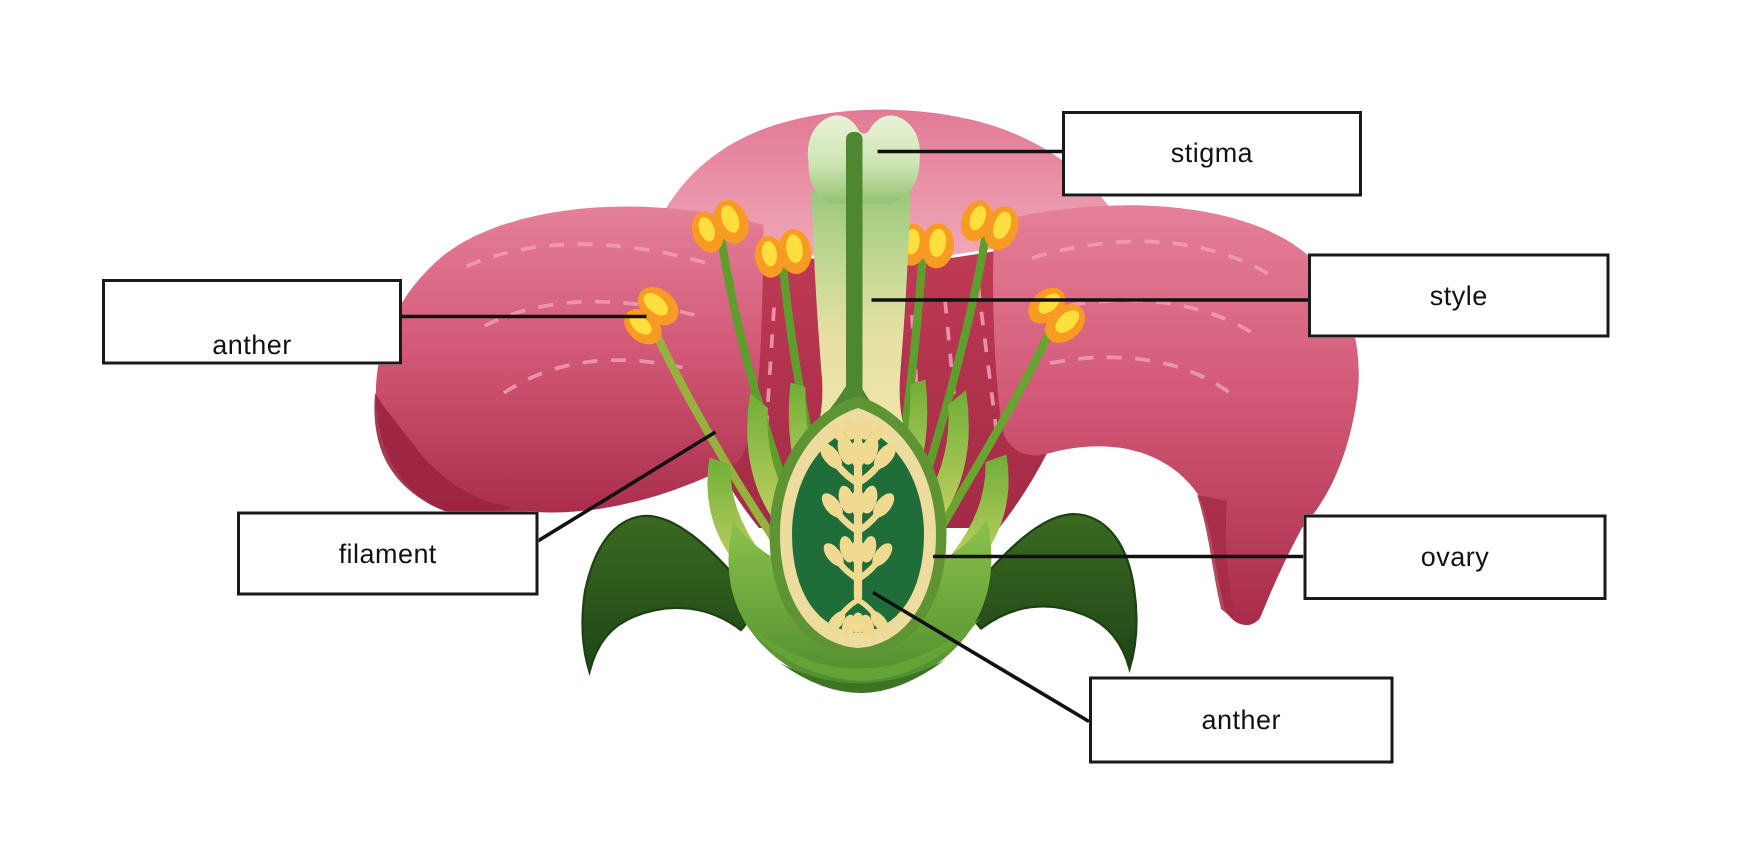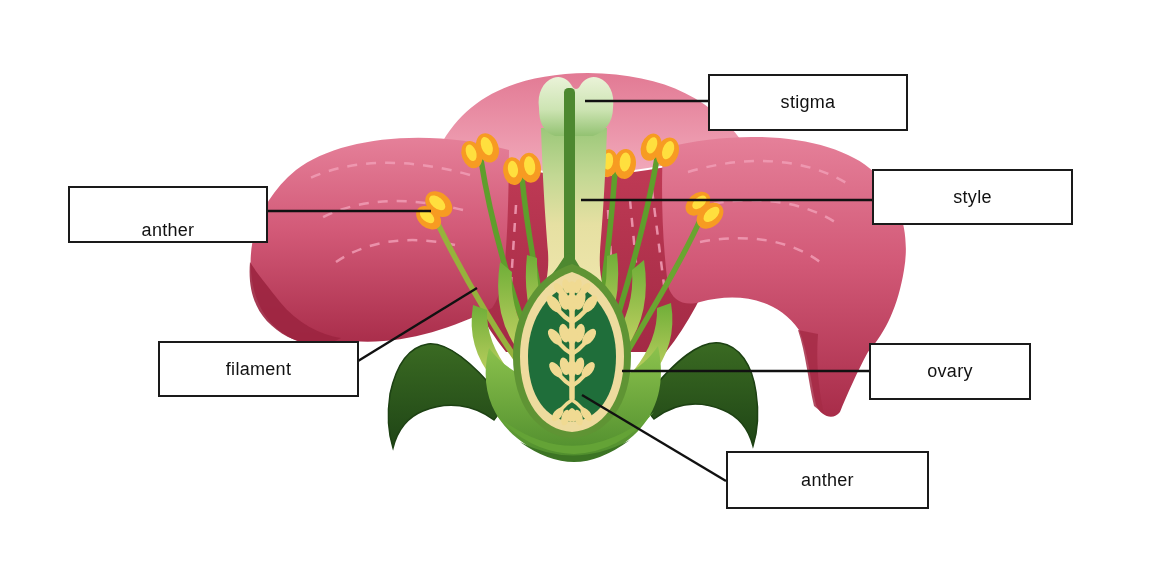--- a/index.html
+++ b/index.html
@@ -16,21 +16,21 @@
     background:#ffffff;
     border:2px solid #1a1a1a;
     display:flex;align-items:center;justify-content:center;
     font-size:18px;letter-spacing:.3px;color:#111;
     box-sizing:border-box;
   }
   .lb-stigma  {left:708px;top:74px; width:200px;height:57px;}
   .lb-style   {left:872px;top:169px;width:201px;height:56px;}
   .lb-anther  {left:68px; top:186px;width:200px;height:57px;align-items:flex-end;}
   .lb-filament{left:143px;top:341px;width:201px;height:56px;margin-left:15px;}
-  .lb-ovary   {left:869px;top:343px;width:162px;height:57px;}
+  .lb-ovary   {left:869px;top:343px;width:202px;height:57px;}
   .lb-ovule   {left:726px;top:451px;width:203px;height:58px;}
 </style>
 </head>
 <body>
 
 <div id="canvas">
 
   <svg id="flower-svg" width="1168" height="561" viewBox="0 0 1168 561" xmlns="http://www.w3.org/2000/svg" xmlns:xlink="http://www.w3.org/1999/xlink">
     <defs>
       <linearGradient id="gDome" x1="0" y1="0" x2="0" y2="1">

